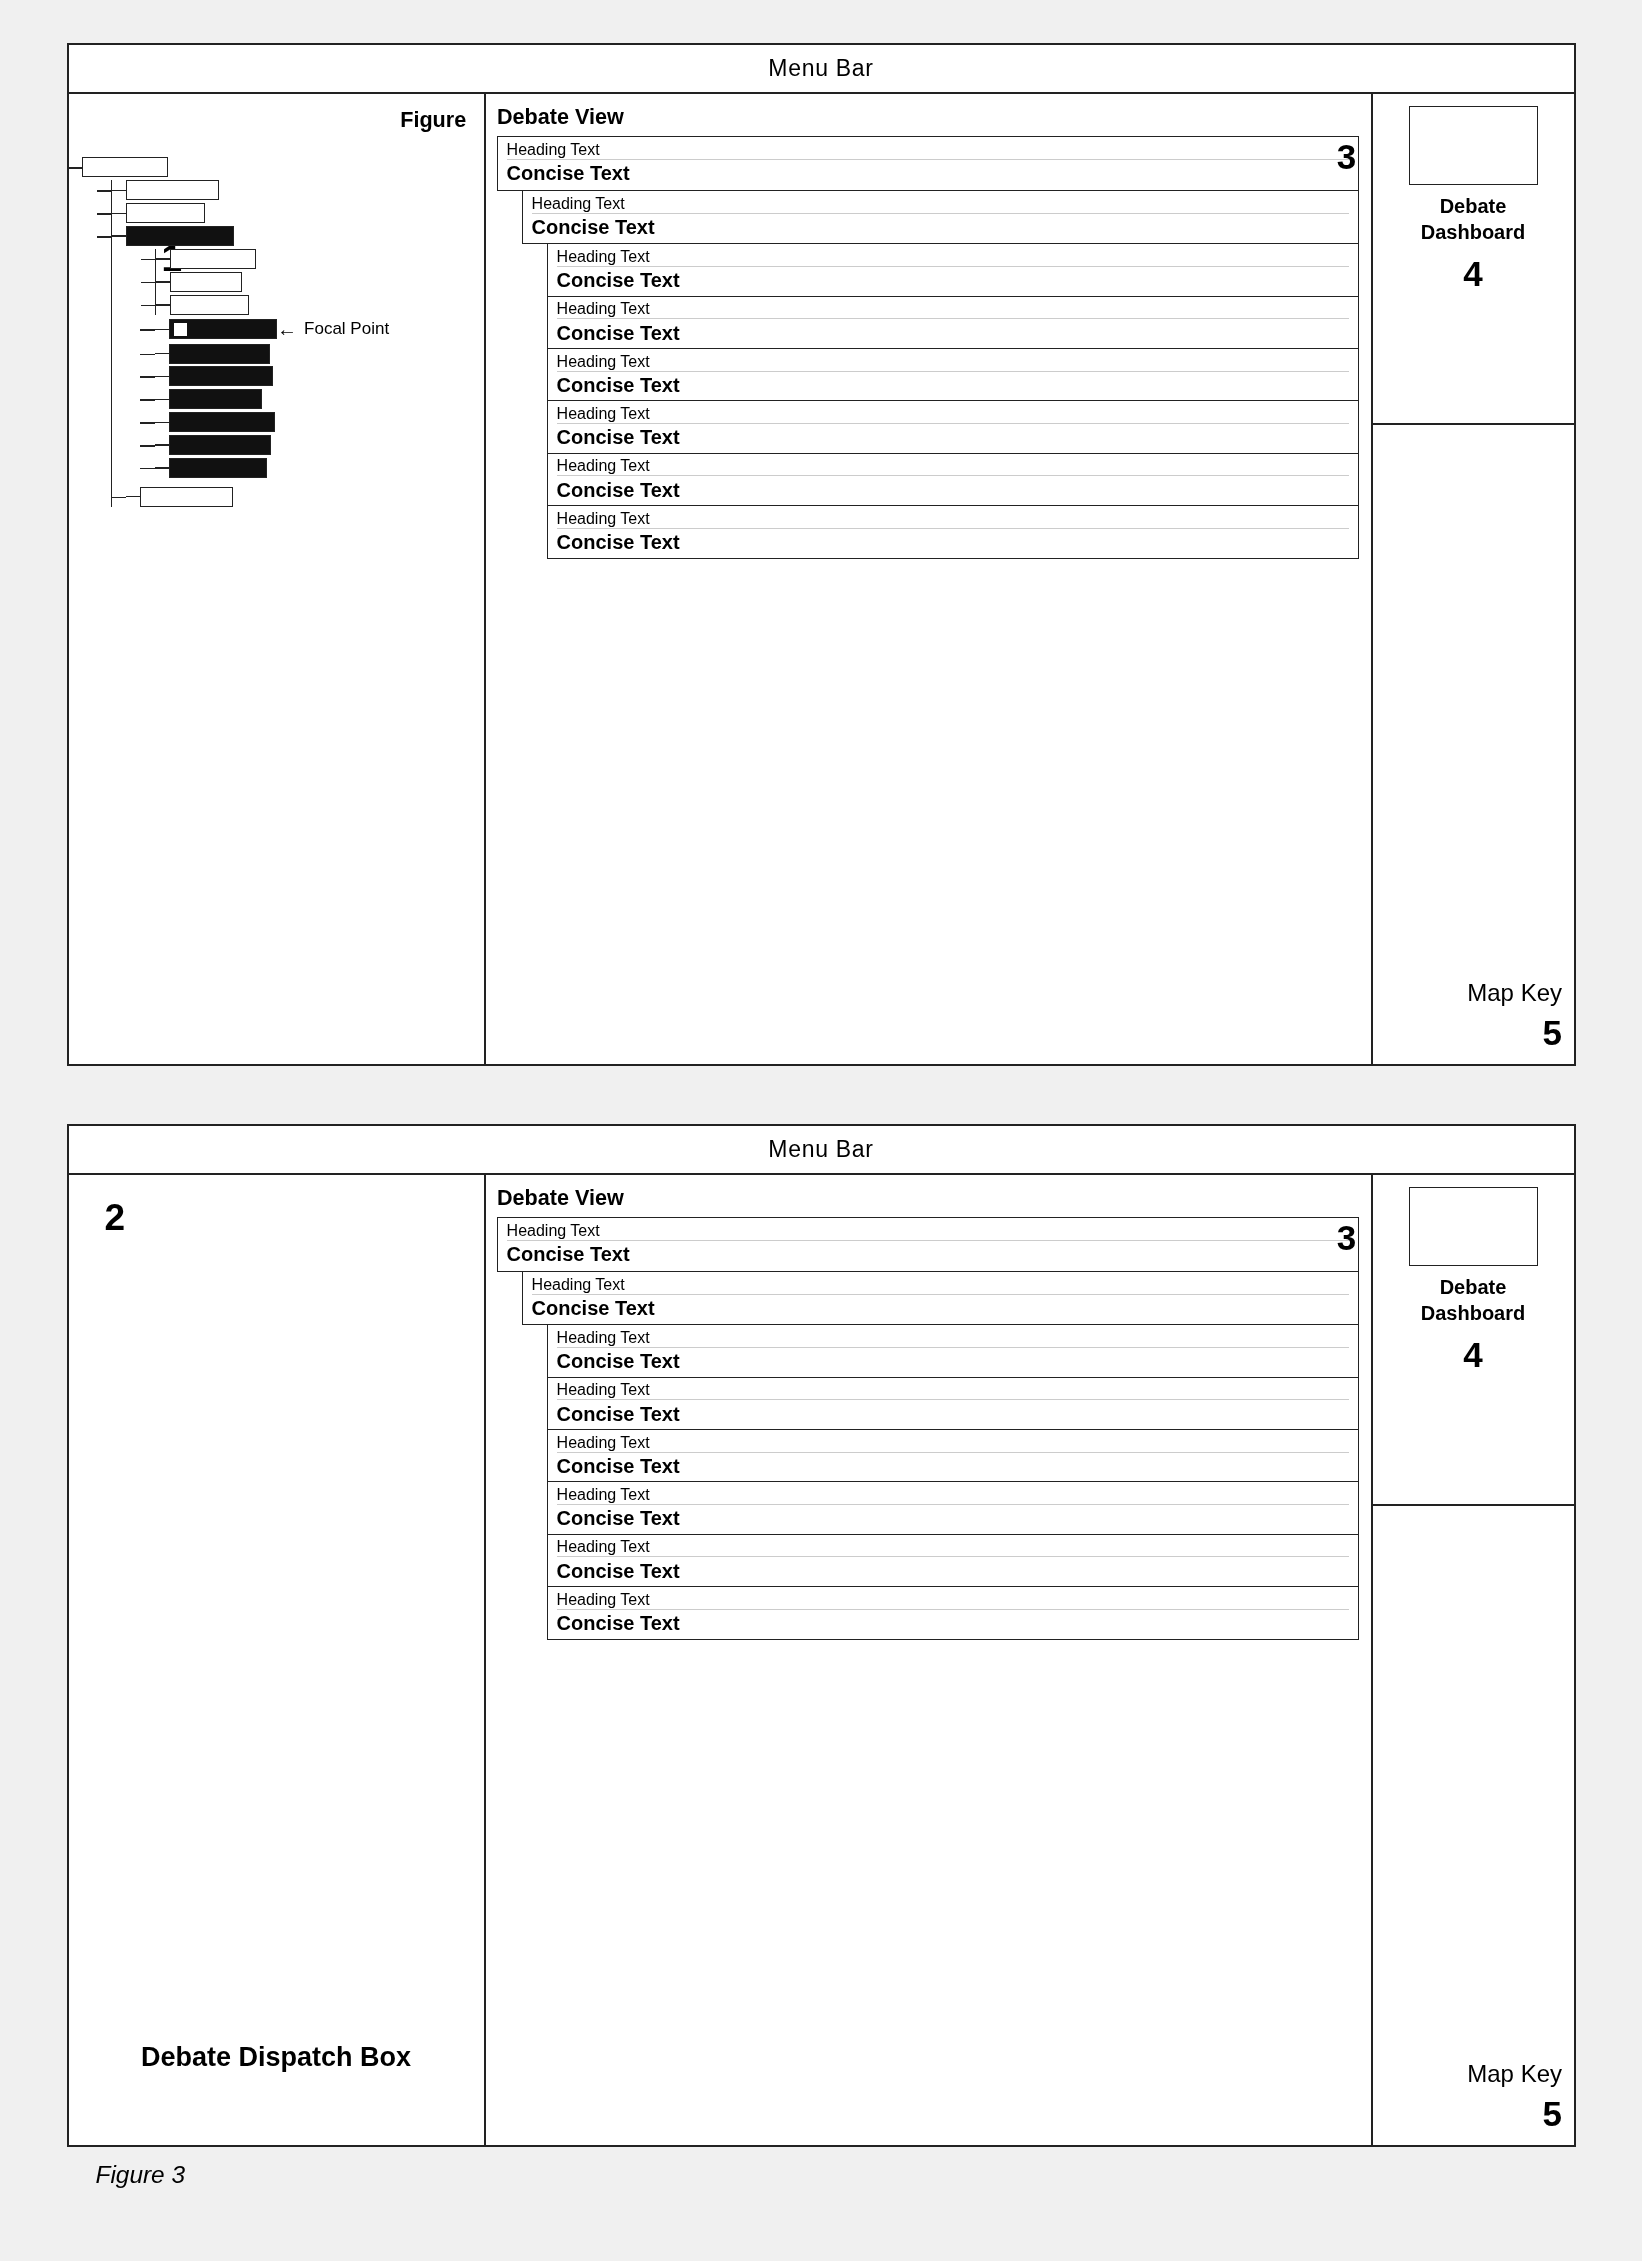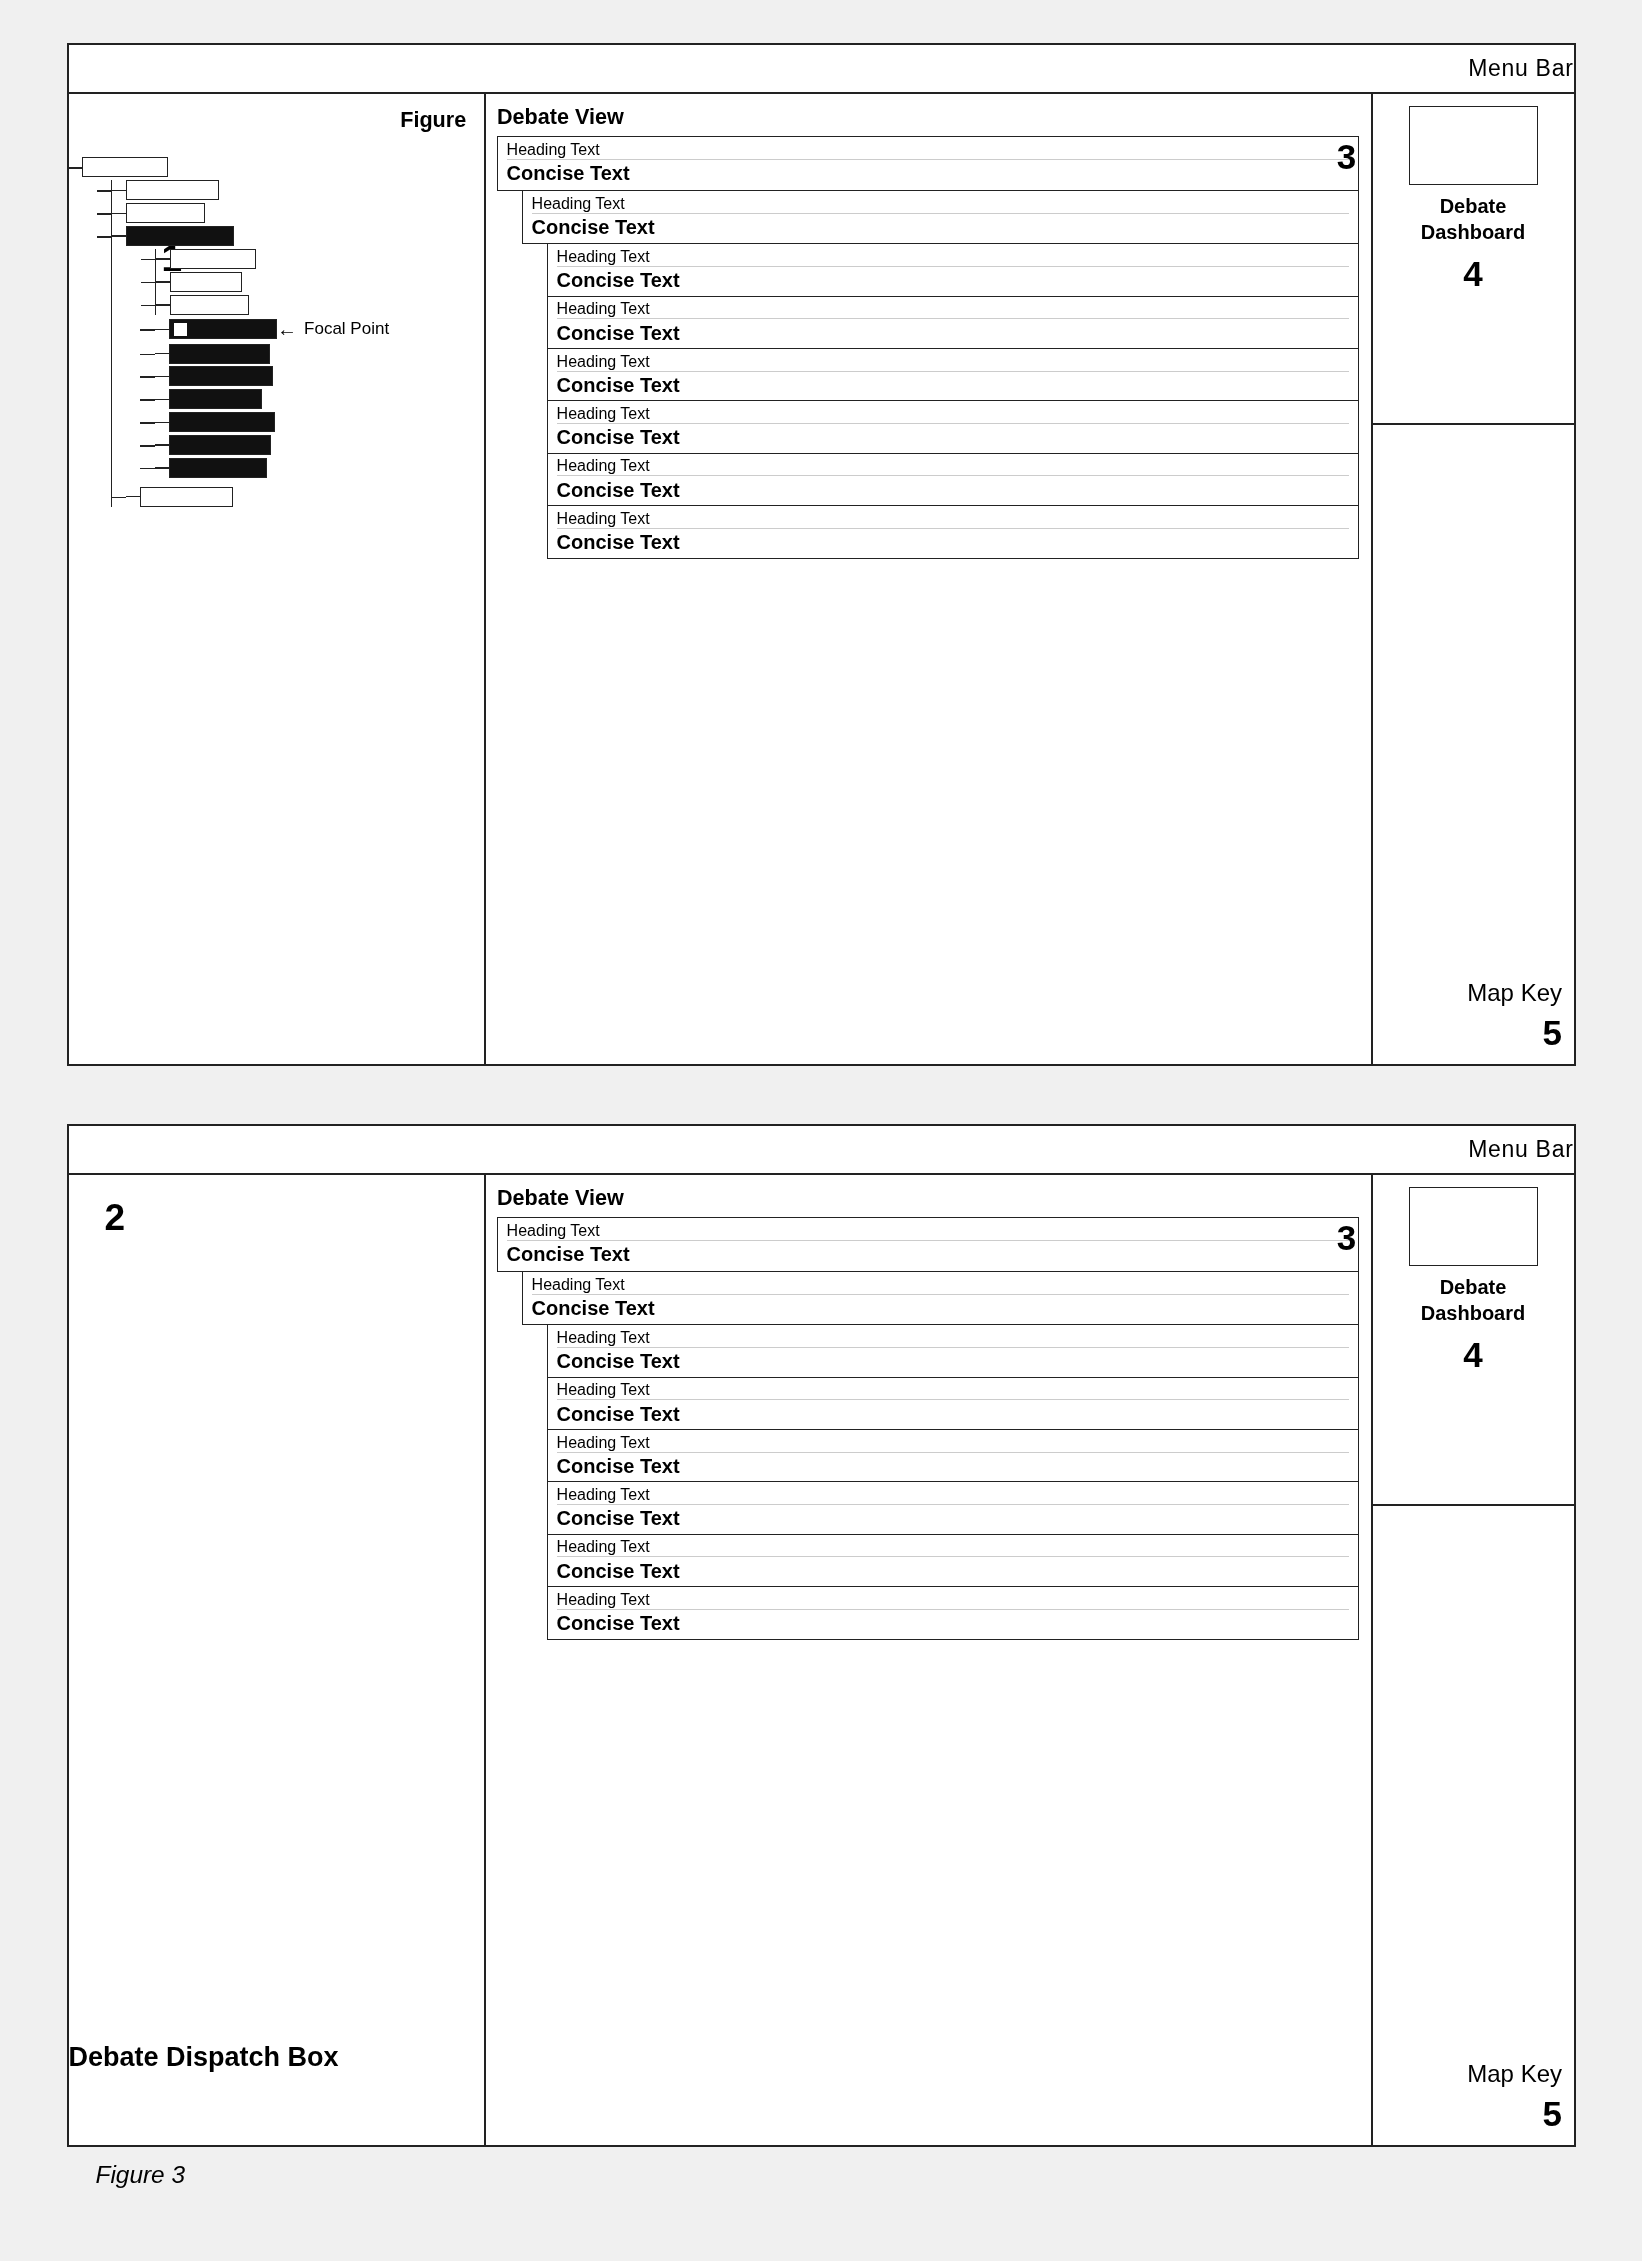--- a/index.html
+++ b/index.html
@@ -25,21 +25,21 @@
     
     .diagram-frame {
       border: 2.2px solid #222;
       background: #fff;
       width: 1509px;
     }
 
     
     .menu-bar {
       border-bottom: 2.2px solid #222;
-      text-align: right;
+      text-align: center;
       padding: 10px 0;
       font-size: 23px;
       font-weight: normal;
       letter-spacing: 0.7px;
     }
 
     
     .diagram-body {
       display: flex;
       flex-direction: row;
@@ -162,21 +162,21 @@
       font-size: 37px;
       font-weight: bold;
       position: absolute;
       top: 21.6px;
       left: 36px;
     }
 
     .dispatch-title {
       font-size: 27px;
       font-weight: bold;
-      text-align: left;
+      text-align: center;
       position: absolute;
       bottom: 72px;
       left: 0;
       right: 0;
     }
 
     
     .figure-label {
       font-size: 24.4px;
       font-style: italic;

